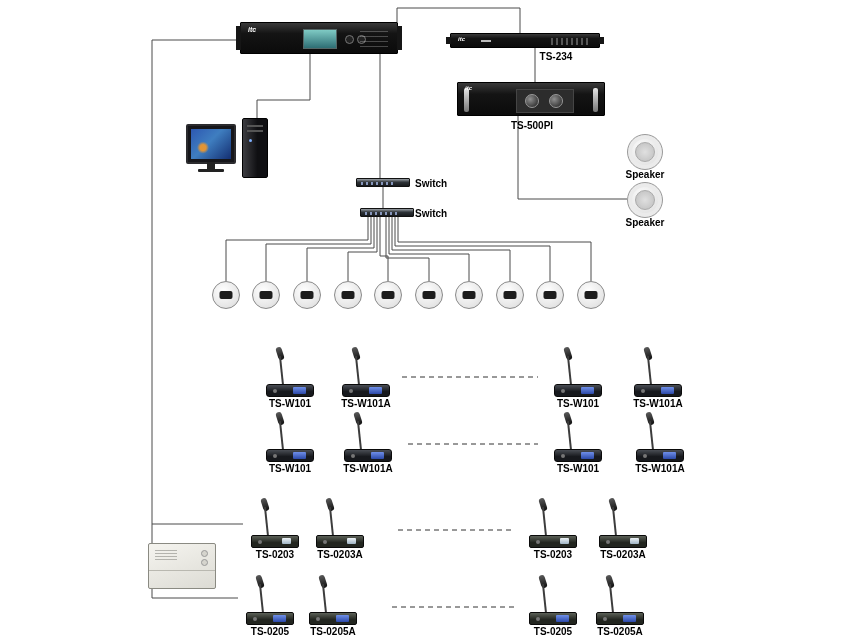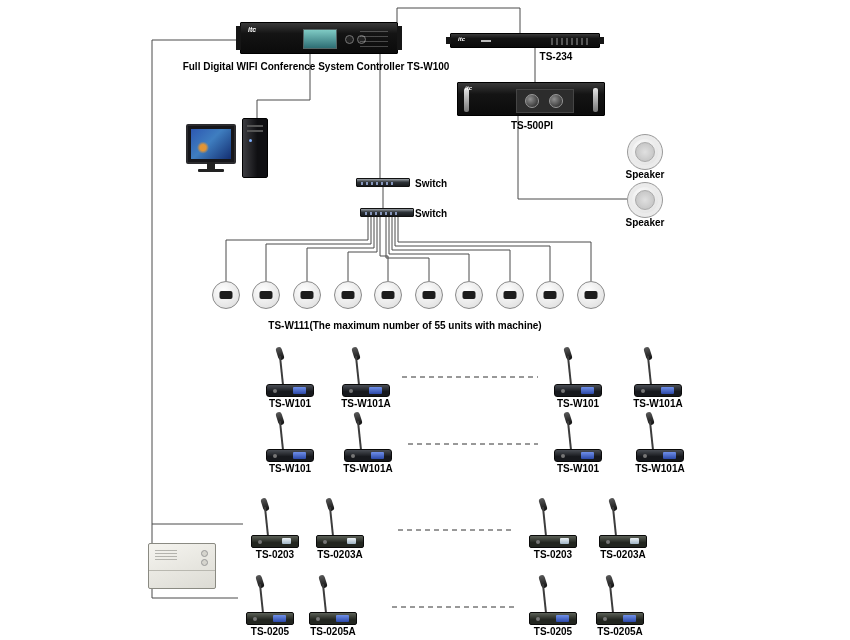--- a/index.html
+++ b/index.html
@@ -140,21 +140,20 @@
 
   <div class="rack controller">
     <div class="ear l"></div>
     <div class="ear r"></div>
     <span class="itc">itc</span>
     <div class="ctrl-screen"></div>
     <div class="knob k1"></div>
     <div class="knob k2"></div>
     <div class="btnrow"></div>
   </div>
-  <div class="lbl lbl-controller">Full Digital WIFI Conference System Controller TS-W100</div>
 
   <div class="rack ts234">
     <div class="ear l"></div>
     <div class="ear r"></div>
     <span class="itc sm">itc</span>
     <div class="led"></div>
     <div class="vents"></div>
   </div>
   <div class="lbl lbl-ts234">TS-234</div>
 
@@ -217,21 +216,20 @@
     </div>
   <div class="wifi" style="left:496px">
       <i></i>
     </div>
   <div class="wifi" style="left:536px">
       <i></i>
     </div>
   <div class="wifi" style="left:577px">
       <i></i>
     </div>
-  <div class="lbl lbl-wifi">TS-W111(The maximum number of 55 units with machine)</div>
 
   <div class="micg r1" style="left:258px;top:347px">
     <div class="mic">
         <i class="head"></i>
         <i class="neck"></i>
         <div class="base">
           <i class="scr"></i>
         </div>
       </div>
     <div class="mlbl">TS-W101</div>

